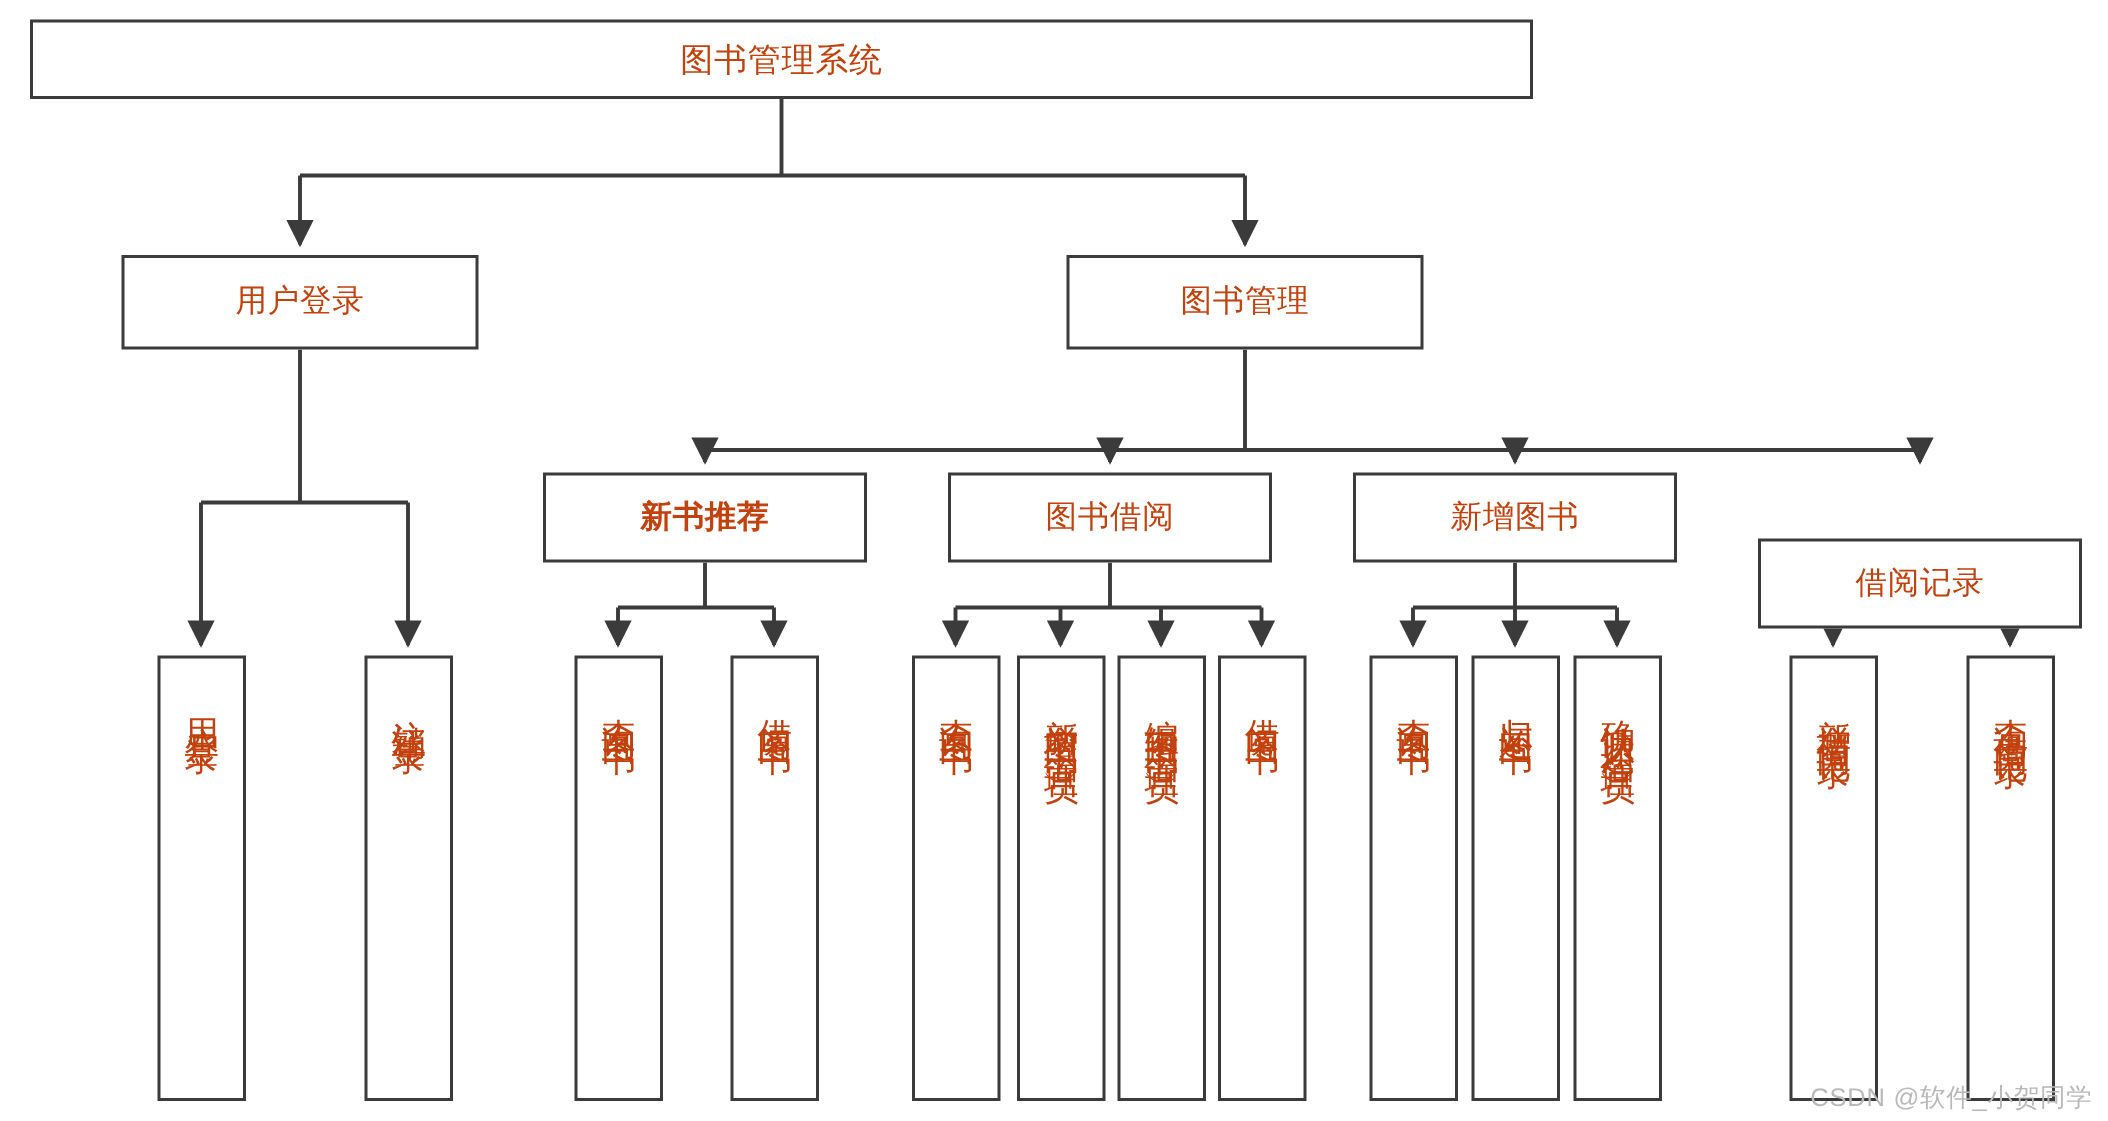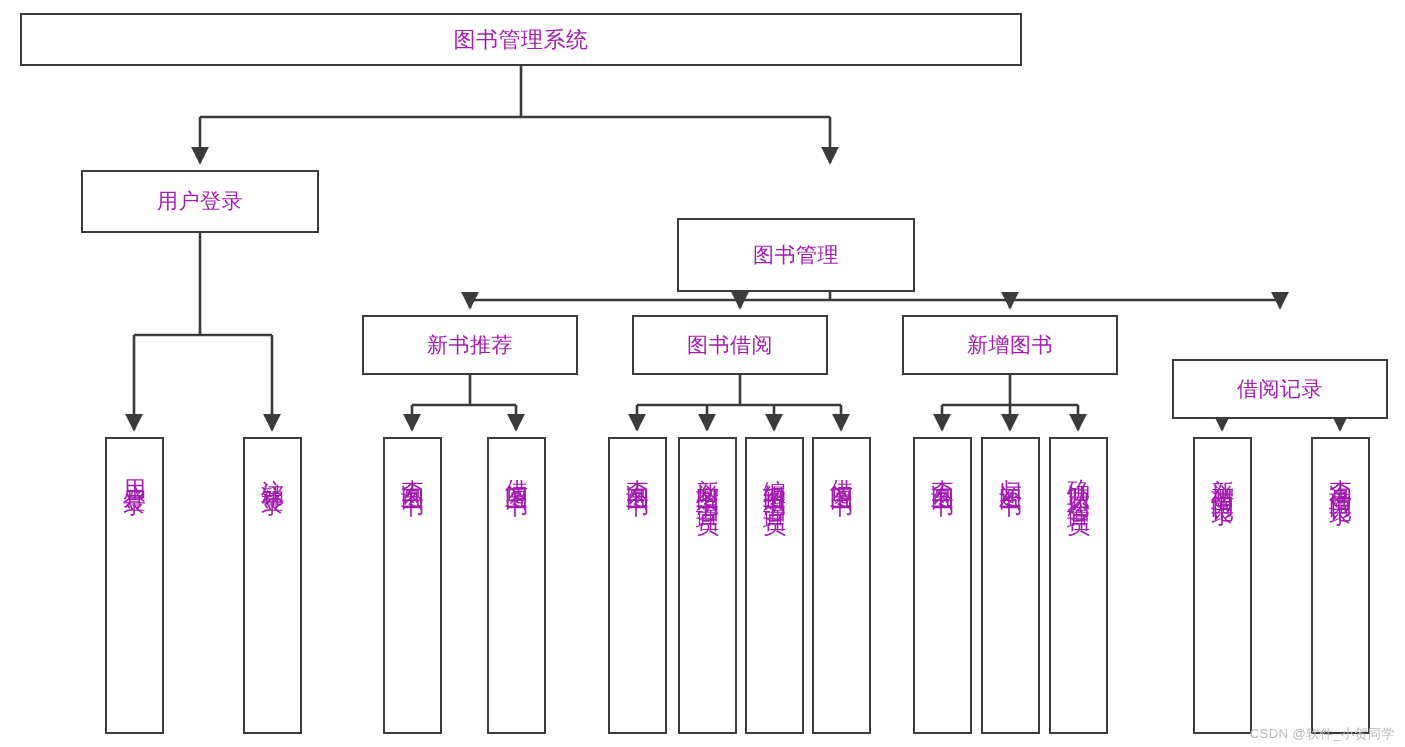--- a/index.html
+++ b/index.html
@@ -12,21 +12,21 @@
   #connectors{position:absolute;left:0;top:0;width:1405px;height:747px;}
 
   .node{
     position:absolute;
     box-sizing:border-box;
     background:#ffffff;
     border:2px solid #3b3b3b;
     display:flex;
     align-items:center;
     justify-content:center;
-    color:#a21caf;
+    color:#c2410c;
     z-index:2;
   }
   .node .label{
     display:block;
     text-align:center;
     line-height:1.18;
     white-space:nowrap;
   }
   
   .node.h .label{font-size:21px;letter-spacing:.5px;}
@@ -43,21 +43,21 @@
     font-size:23px;
     letter-spacing:5px;
     line-height:1;
     white-space:nowrap;
   }
 
   #watermark{
     position:absolute;
     right:10px;
     bottom:4px;
-    font-size:13px;
+    font-size:17px;
     color:#b9b9b9;
     letter-spacing:.5px;
     z-index:3;
     white-space:nowrap;
     pointer-events:none;
   }
 </style>
 </head>
 <body>
 
@@ -113,28 +113,28 @@
     </g>
   </svg>
 
   <div class="node h root" style="left:20px;top:13px;width:1002px;height:53px;">
     <span class="label">图书管理系统</span>
   </div>
 
   <div class="node h" style="left:81px;top:170px;width:238px;height:63px;">
     <span class="label">用户登录</span>
   </div>
-  <div class="node h" style="left:677px;top:170px;width:238px;height:74px;margin-top:48px;">
+  <div class="node h" style="left:711px;top:170px;width:238px;height:63px;">
     <span class="label">图书管理</span>
   </div>
 
-  <div class="node h" style="left:362px;top:315px;width:216px;height:60px;">
+  <div class="node h" style="left:362px;top:315px;width:216px;height:60px;font-weight:bold;">
     <span class="label">新书推荐</span>
   </div>
-  <div class="node h" style="left:632px;top:315px;width:196px;height:60px;justify-content:center;">
+  <div class="node h" style="left:632px;top:315px;width:216px;height:60px;justify-content:center;">
     <span class="label">图书借阅</span>
   </div>
   <div class="node h" style="left:902px;top:315px;width:216px;height:60px;">
     <span class="label">新增图书</span>
   </div>
   <div class="node h" style="left:1172px;top:315px;width:216px;height:60px;margin-top:44px;">
     <span class="label">借阅记录</span>
   </div>
 
   <div class="node v" style="left:105px;top:437px;width:59px;height:297px;">

